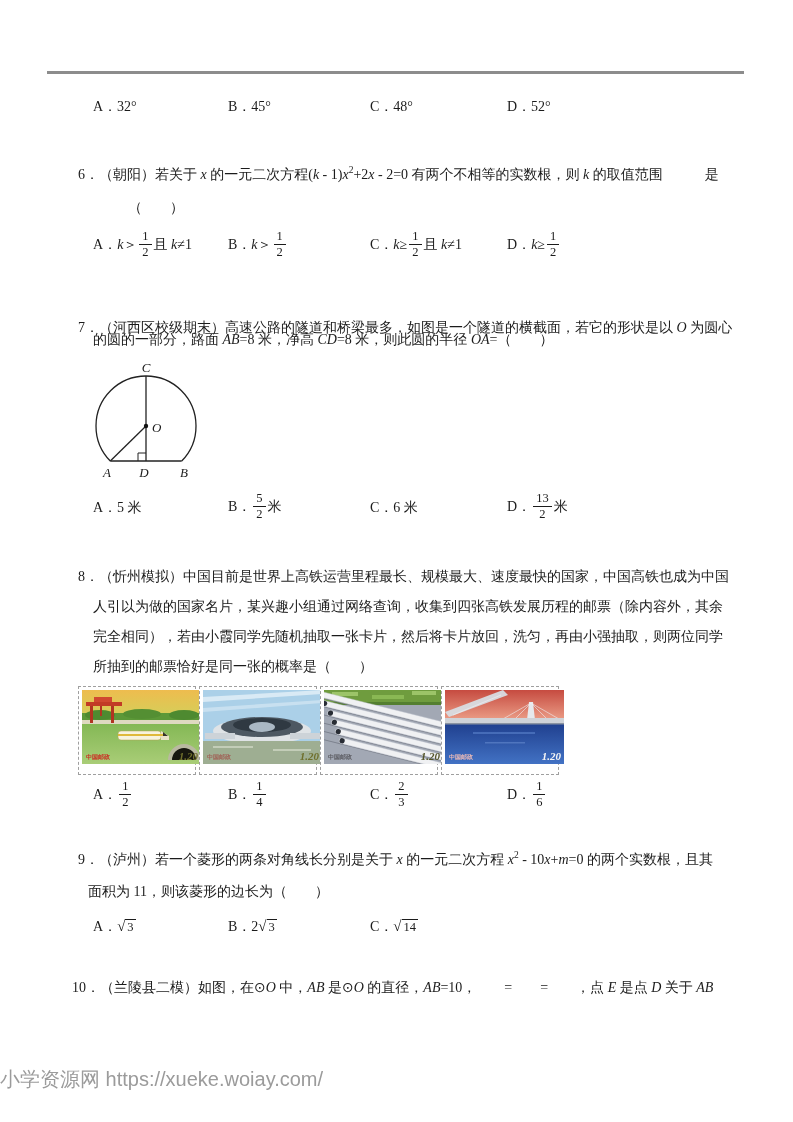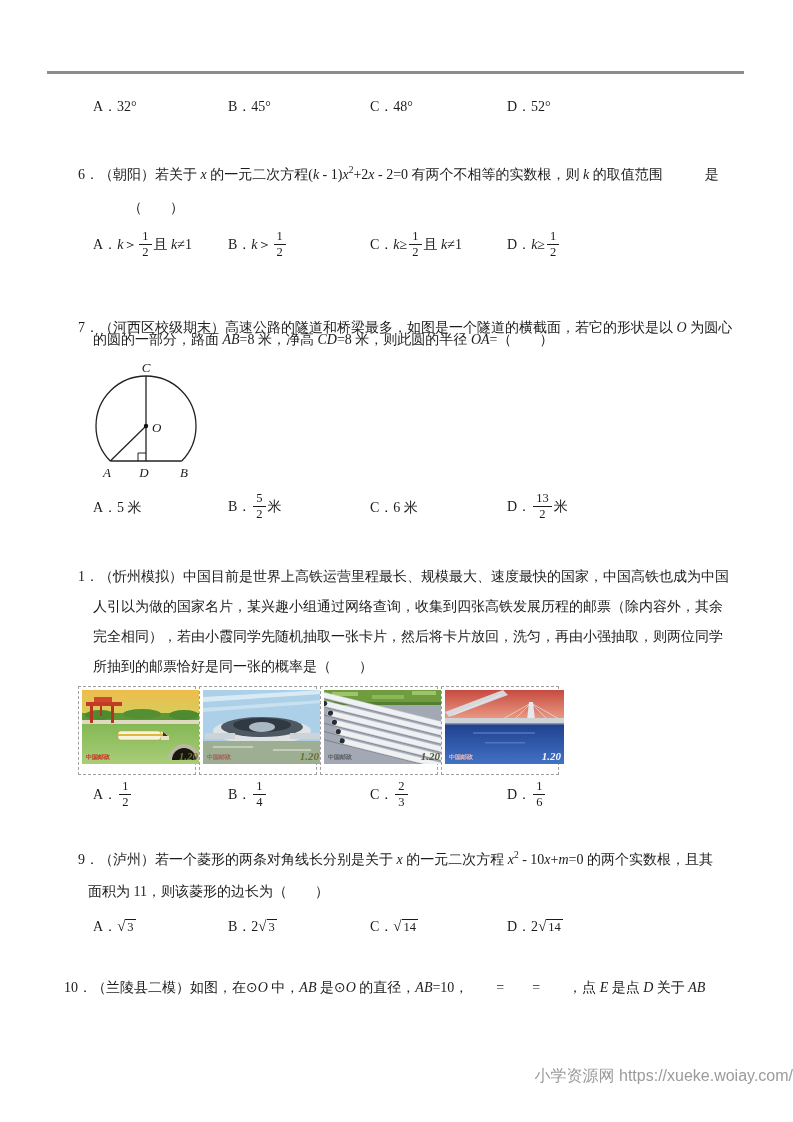--- a/index.html
+++ b/index.html
@@ -18,22 +18,22 @@
         font-size:12.5px;vertical-align:middle;position:relative;top:-2px;margin:0 2px;}
   .fnum{border-bottom:1px solid #1b1b1b;padding:0 3px;}
   .fden{padding:0 3px;}
   .sqrt{display:inline-block;white-space:nowrap;}
   .rsign{font-size:15px;}
   .rcand{border-top:1.2px solid #1b1b1b;font-size:12.5px;padding:0 2px;}
   .stamps{position:absolute;top:686px;left:78px;display:flex;gap:3px;}
   .stamp{width:118px;height:89px;background:#fff;border:1px dashed #9f9f9f;
          padding:3px;box-sizing:border-box;}
   .stamp svg{display:block;}
-  .footer{position:absolute;top:1066px;left:0;right:0;text-align:right;
-          color:#9b9b9b;font-size:16px;font-family:"Liberation Sans","DejaVu Sans",sans-serif;}
+  .footer{position:absolute;top:1066px;left:0;right:0;text-align:left;
+          color:#9b9b9b;font-size:20px;font-family:"Liberation Sans","DejaVu Sans",sans-serif;}
   svg text.dlabel{font-family:"Liberation Serif",serif;font-style:italic;font-size:13px;fill:#1b1b1b;}
   svg text.issuer{font-size:6px;font-weight:bold;}
   svg text.denom{font-size:11px;font-weight:bold;font-style:italic;}
 </style>
 </head>
 <body>
 
 <div class="page">
 
   <div class="rule"></div>
@@ -91,21 +91,21 @@
           <span class="fnum">5</span>
           <span class="fden">2</span>
         </span><span>米</span></span>
     <span><span>C．6 米</span></span>
     <span><span>D．</span><span class="frac">
           <span class="fnum">13</span>
           <span class="fden">2</span>
         </span><span>米</span></span>
   </div>
 
-  <div class="abs" style="top:568px;left:78px;">1．（忻州模拟）中国目前是世界上高铁运营里程最长、规模最大、速度最快的国家，中国高铁也成为中国</div>
+  <div class="abs" style="top:568px;left:78px;">8．（忻州模拟）中国目前是世界上高铁运营里程最长、规模最大、速度最快的国家，中国高铁也成为中国</div>
   <div class="abs" style="top:598px;left:93px;">人引以为做的国家名片，某兴趣小组通过网络查询，收集到四张高铁发展历程的邮票（除内容外，其余</div>
   <div class="abs" style="top:628px;left:93px;">完全相同），若由小霞同学先随机抽取一张卡片，然后将卡片放回，洗匀，再由小强抽取，则两位同学</div>
   <div class="abs" style="top:658px;left:93px;">所抽到的邮票恰好是同一张的概率是（　　）</div>
 
   <div class="stamps">
 
     <div class="stamp">
       <svg width="119" height="74" viewBox="0 0 119 74">
         <defs>
           <linearGradient id="s1sky" x1="0" y1="0" x2="0" y2="1">
@@ -260,20 +260,19 @@
           <span class="fden">6</span>
         </span></span>
   </div>
 
   <div class="abs" style="top:851px;left:78px;"><span>9．（泸州）若一个菱形的两条对角线长分别是关于 </span><span class="mvar">x</span><span> 的一元二次方程 </span><span class="mvar">x</span><sup>2</sup><span> - 10</span><span class="mvar">x</span><span>+</span><span class="mvar">m</span><span>=0 的两个实数根，且其</span></div>
   <div class="abs" style="top:883px;left:88px;">面积为 11，则该菱形的边长为（　　）</div>
   <div class="opt-row" style="top:915px;height:24px;">
     <span><span>A．</span><span class="sqrt"><span class="rsign">√</span><span class="rcand">3</span></span></span>
     <span><span>B．2</span><span class="sqrt"><span class="rsign">√</span><span class="rcand">3</span></span></span>
     <span><span>C．</span><span class="sqrt"><span class="rsign">√</span><span class="rcand">14</span></span></span>
-    <span><span>D．2</span><span class="sqrt"><span class="rsign">√</span><span class="rcand">14</span></span></span>
-  </div>
-
-  <div class="abs" style="top:979px;left:64px;"><span>10．（兰陵县二模）如图，在⊙</span><span class="mvar">O</span><span> 中，</span><span class="mvar">AB</span><span> 是⊙</span><span class="mvar">O</span><span> 的直径，</span><span class="mvar">AB</span><span>=10，　　=　　=　　，点 </span><span class="mvar">E</span><span> 是点 </span><span class="mvar">D</span><span> 关于 </span><span class="mvar">AB</span></div>
+  </div>
+
+  <div class="abs" style="top:979px;left:72px;"><span>10．（兰陵县二模）如图，在⊙</span><span class="mvar">O</span><span> 中，</span><span class="mvar">AB</span><span> 是⊙</span><span class="mvar">O</span><span> 的直径，</span><span class="mvar">AB</span><span>=10，　　=　　=　　，点 </span><span class="mvar">E</span><span> 是点 </span><span class="mvar">D</span><span> 关于 </span><span class="mvar">AB</span></div>
 
   <div class="footer">小学资源网 https://xueke.woiay.com/</div>
 
 </div>
 
 </body></html>

